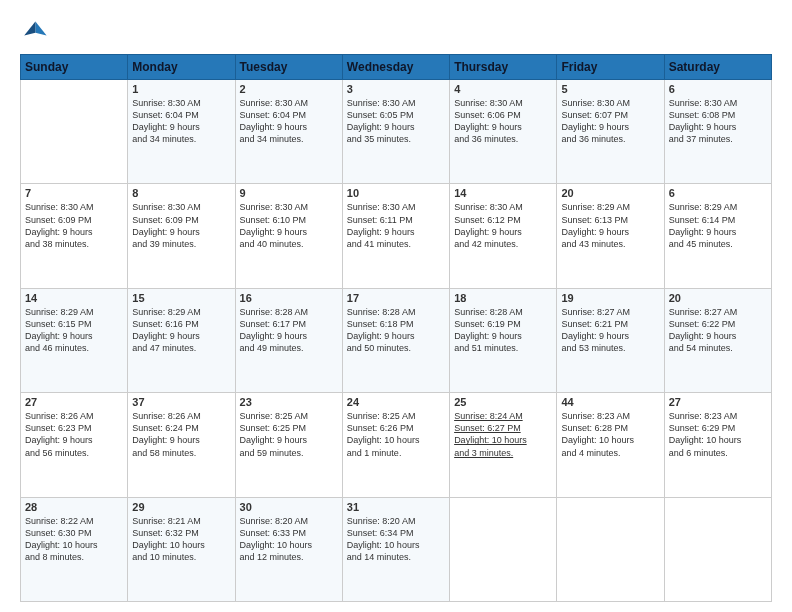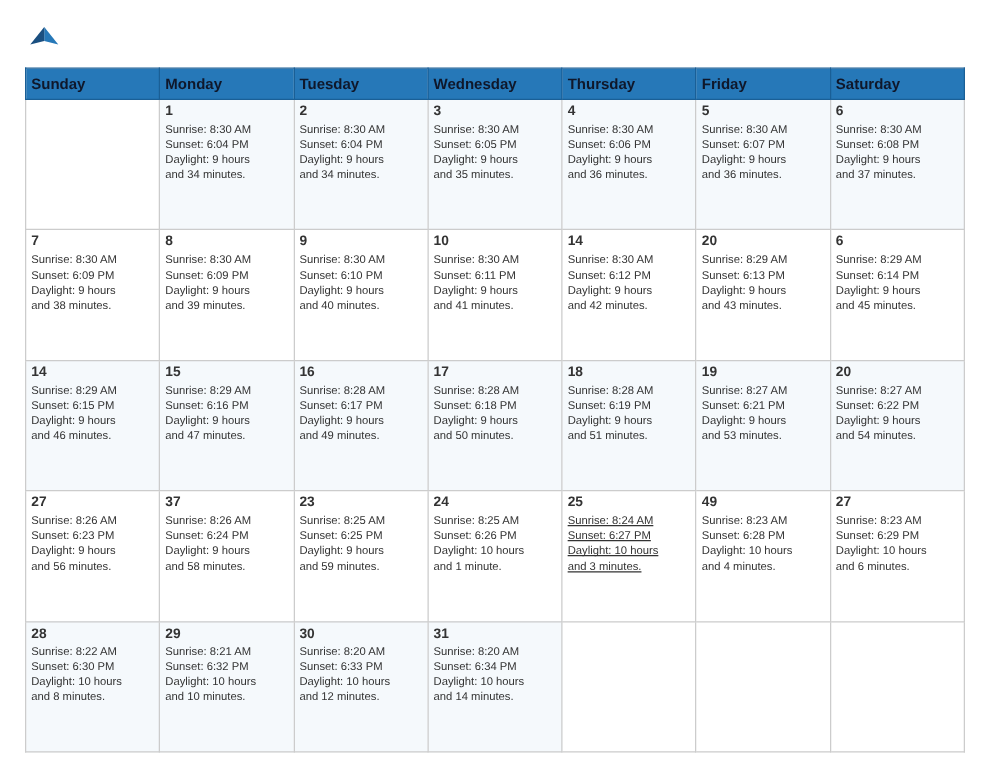--- a/index.html
+++ b/index.html
@@ -310,21 +310,21 @@
 and 1 minute.</div>
           </td>
           <td>
             <span class="day-number">25</span>
             <div class="cell-content" style="white-space: pre-line; text-decoration: underline;">Sunrise: 8:24 AM
 Sunset: 6:27 PM
 Daylight: 10 hours
 and 3 minutes.</div>
           </td>
           <td>
-            <span class="day-number">49</span>
+            <span class="day-number">44</span>
             <div class="cell-content" style="white-space: pre-line;">Sunrise: 8:23 AM
 Sunset: 6:28 PM
 Daylight: 10 hours
 and 4 minutes.</div>
           </td>
           <td>
             <span class="day-number">27</span>
             <div class="cell-content" style="white-space: pre-line;">Sunrise: 8:23 AM
 Sunset: 6:29 PM
 Daylight: 10 hours

